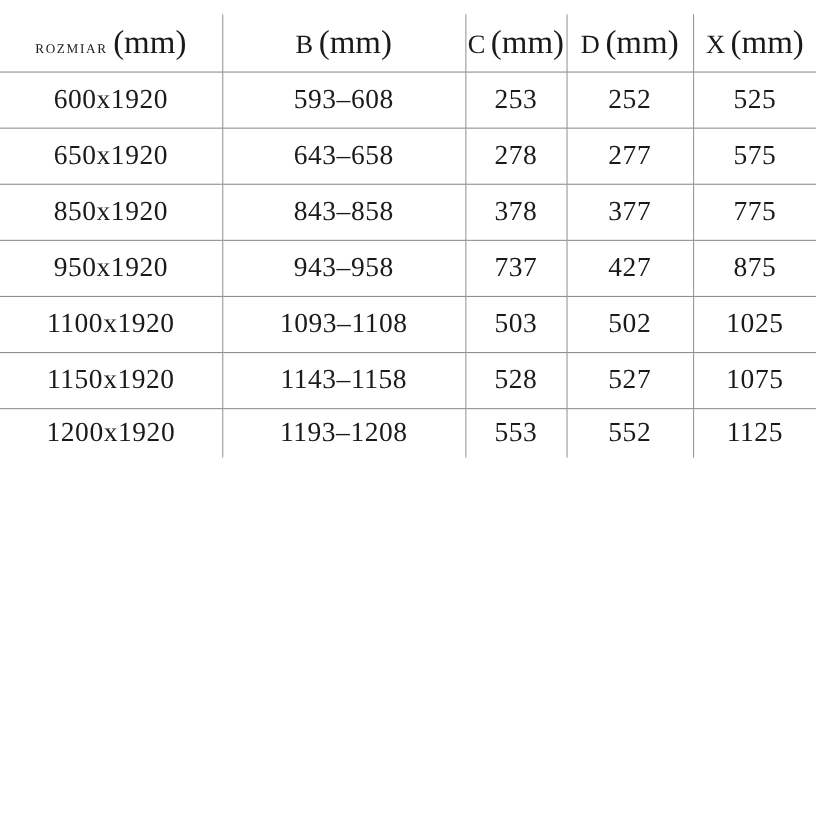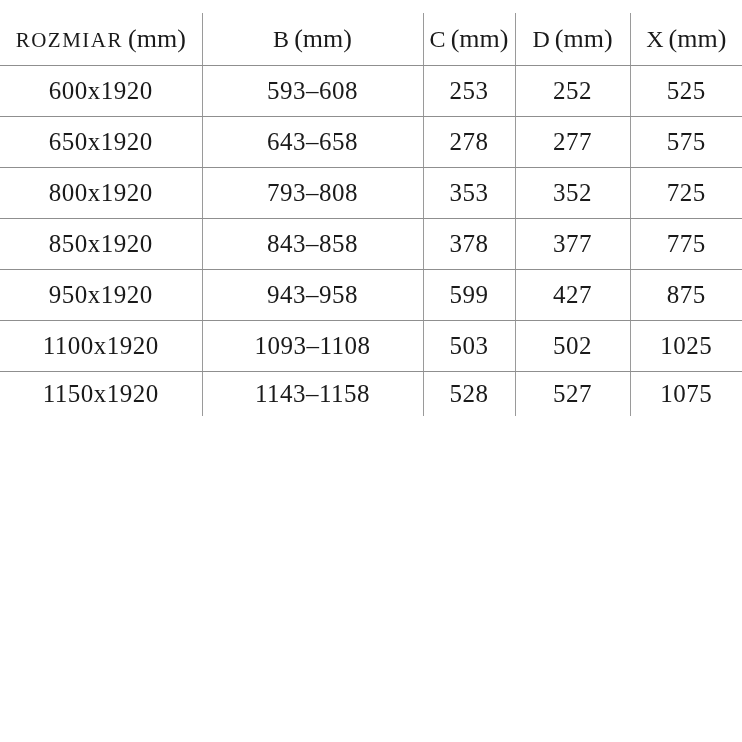--- a/index.html
+++ b/index.html
@@ -49,25 +49,25 @@
   .size-table tbody tr:last-child { height: 45px; }
 
   .size-table tbody td {
     font-size: 25px;
     letter-spacing: 0.5px;
   }
   .hlabel {
     font-size: 24px;
   }
   th.first-col .hlabel {
-    font-size: 21px;
+    font-size: 12px;
     letter-spacing: 1.5px;
   }
   .hunit {
-    font-size: 26px;
+    font-size: 30px;
     margin-left: 5px;
   }
 </style>
 </head>
 <body>
 
 <div class="page">
   <table class="size-table">
     <colgroup>
       <col style="width:202px">
@@ -104,49 +104,49 @@
         <td>525</td>
       </tr>
       <tr>
         <td class="vline">650x1920</td>
         <td class="vline">643–658</td>
         <td class="vline">278</td>
         <td class="vline">277</td>
         <td>575</td>
       </tr>
       <tr>
-        <td class="vline">800x1920</td>
-        <td class="vline">793–808</td>
-        <td class="vline">353</td>
-        <td class="vline">352</td>
-        <td>725</td>
-      </tr>
-      <tr>
         <td class="vline">850x1920</td>
         <td class="vline">843–858</td>
         <td class="vline">378</td>
         <td class="vline">377</td>
         <td>775</td>
       </tr>
       <tr>
         <td class="vline">950x1920</td>
         <td class="vline">943–958</td>
-        <td class="vline">599</td>
+        <td class="vline">737</td>
         <td class="vline">427</td>
         <td>875</td>
       </tr>
       <tr>
         <td class="vline">1100x1920</td>
         <td class="vline">1093–1108</td>
         <td class="vline">503</td>
         <td class="vline">502</td>
         <td>1025</td>
       </tr>
       <tr>
         <td class="vline">1150x1920</td>
         <td class="vline">1143–1158</td>
         <td class="vline">528</td>
         <td class="vline">527</td>
         <td>1075</td>
       </tr>
+      <tr>
+        <td class="vline">1200x1920</td>
+        <td class="vline">1193–1208</td>
+        <td class="vline">553</td>
+        <td class="vline">552</td>
+        <td>1125</td>
+      </tr>
     </tbody>
   </table>
 </div>
 
 </body></html>

